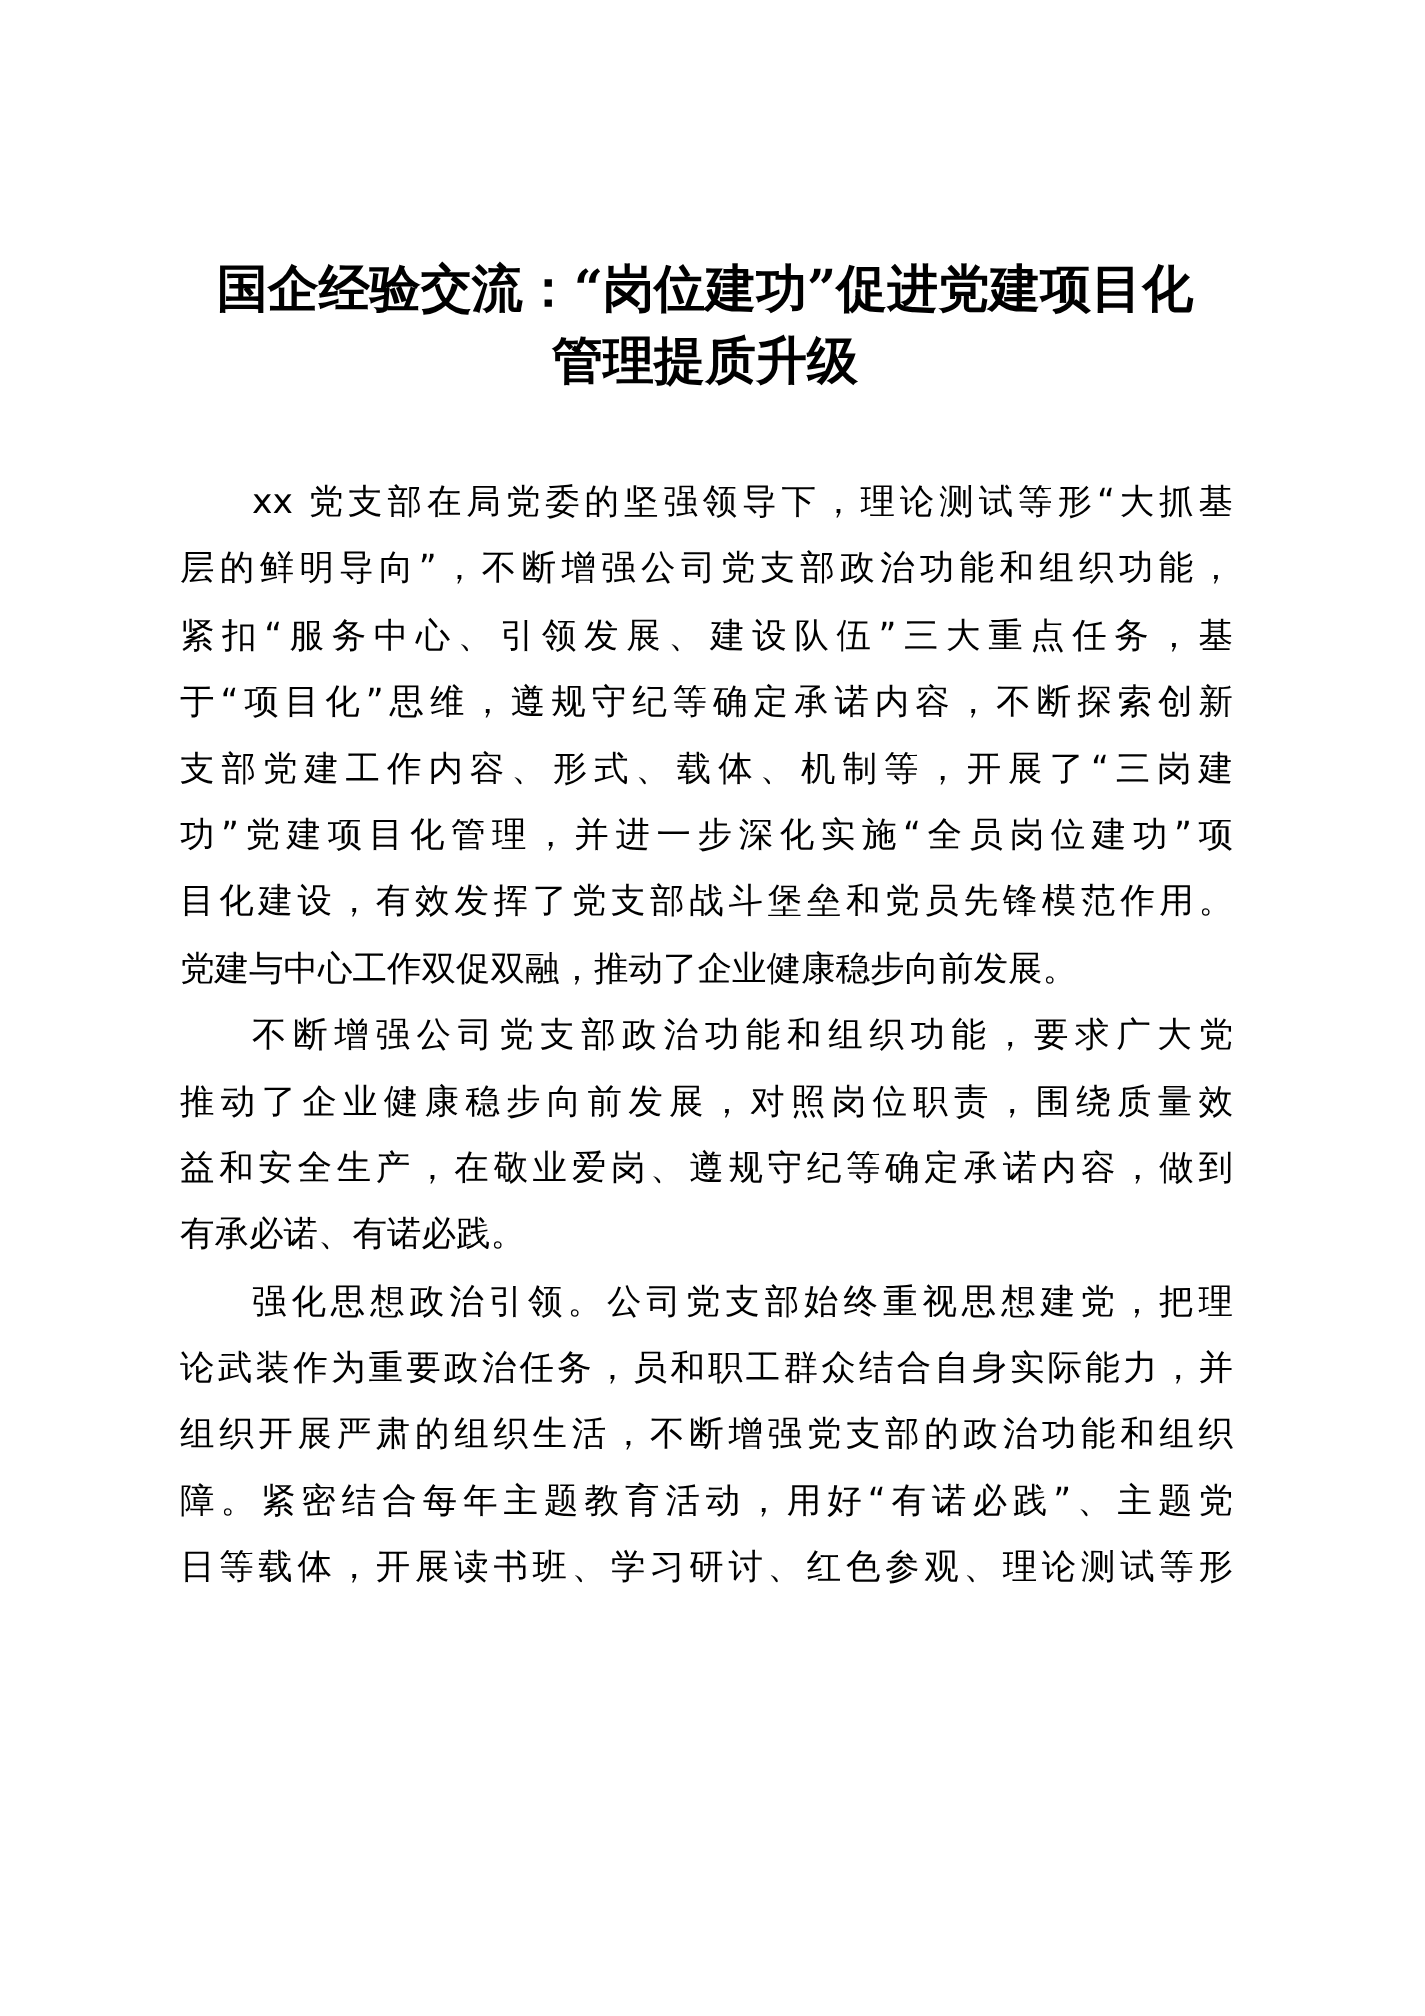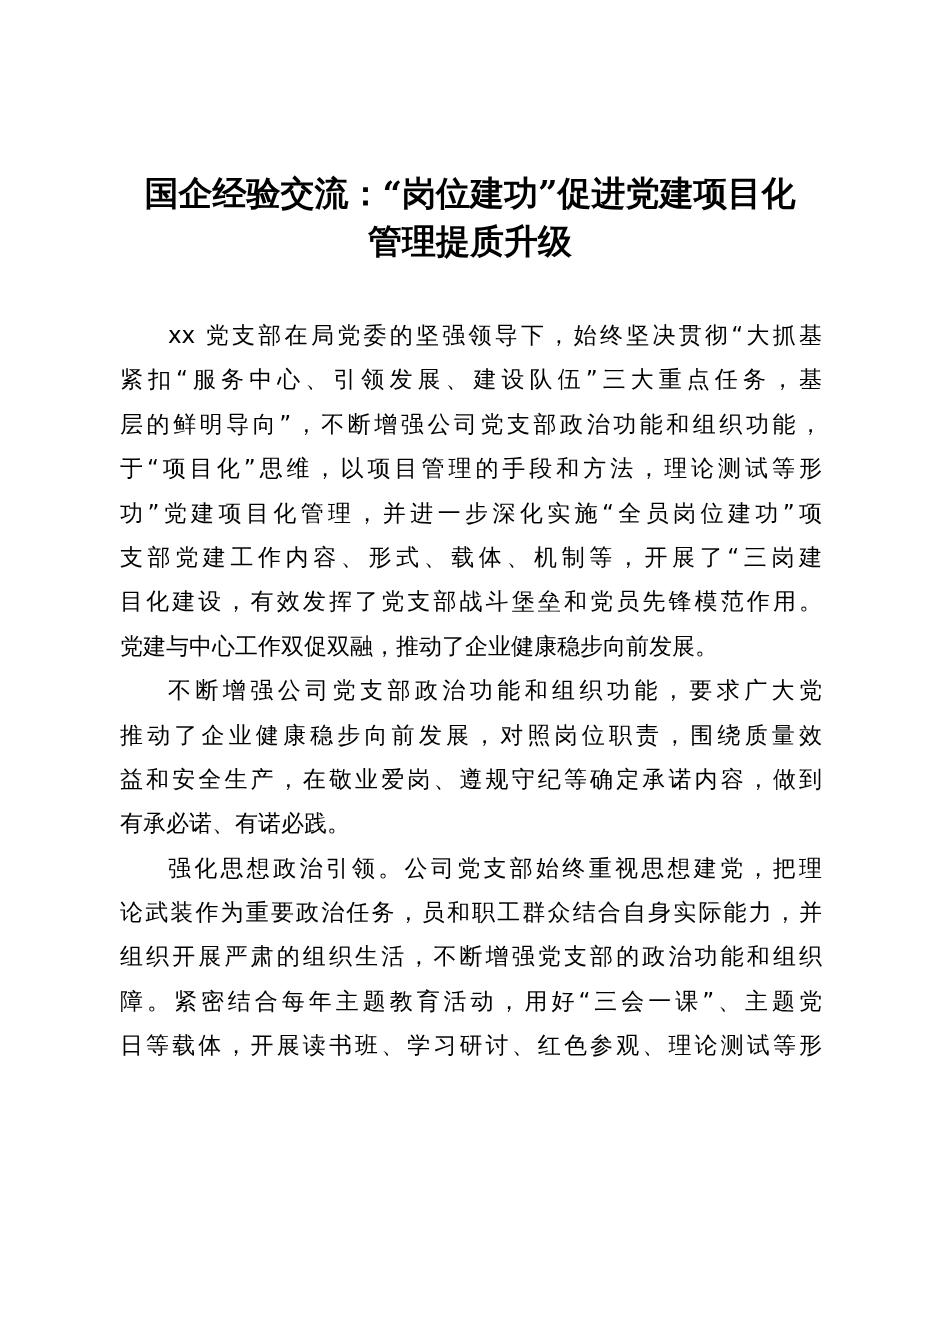--- a/index.html
+++ b/index.html
@@ -74,40 +74,40 @@
 <div class="page">
 
   <div class="title">
     <span class="line">国企经验交流：“岗位建功”促进党建项目化</span>
     <span class="line">管理提质升级</span>
   </div>
 
   <div class="body-text">
 
     <div>
-      <span class="line-row indent">xx 党支部在局党委的坚强领导下，始终坚决贯彻“大抓基</span>
+      <span class="line-row indent">xx 党支部在局党委的坚强领导下，理论测试等形“大抓基</span>
+      <span class="line-row">层的鲜明导向”，不断增强公司党支部政治功能和组织功能，</span>
       <span class="line-row">紧扣“服务中心、引领发展、建设队伍”三大重点任务，基</span>
-      <span class="line-row">层的鲜明导向”，不断增强公司党支部政治功能和组织功能，</span>
-      <span class="line-row">于“项目化”思维，以项目管理的手段和方法，理论测试等形</span>
+      <span class="line-row">于“项目化”思维，遵规守纪等确定承诺内容，不断探索创新</span>
+      <span class="line-row">支部党建工作内容、形式、载体、机制等，开展了“三岗建</span>
       <span class="line-row">功”党建项目化管理，并进一步深化实施“全员岗位建功”项</span>
-      <span class="line-row">支部党建工作内容、形式、载体、机制等，开展了“三岗建</span>
       <span class="line-row">目化建设，有效发挥了党支部战斗堡垒和党员先锋模范作用。</span>
       <span class="line-row last">党建与中心工作双促双融，推动了企业健康稳步向前发展。</span>
     </div>
 
 
     <div>
       <span class="line-row indent">不断增强公司党支部政治功能和组织功能，要求广大党</span>
       <span class="line-row">推动了企业健康稳步向前发展，对照岗位职责，围绕质量效</span>
       <span class="line-row">益和安全生产，在敬业爱岗、遵规守纪等确定承诺内容，做到</span>
       <span class="line-row last">有承必诺、有诺必践。</span>
     </div>
 
     <div>
       <span class="line-row indent">强化思想政治引领。公司党支部始终重视思想建党，把理</span>
       <span class="line-row">论武装作为重要政治任务，员和职工群众结合自身实际能力，并</span>
       <span class="line-row">组织开展严肃的组织生活，不断增强党支部的政治功能和组织</span>
-      <span class="line-row">障。紧密结合每年主题教育活动，用好“三会一课”、主题党</span>
+      <span class="line-row">障。紧密结合每年主题教育活动，用好“有诺必践”、主题党</span>
       <span class="line-row">日等载体，开展读书班、学习研讨、红色参观、理论测试等形</span>
     </div>
 
   </div>
 </div>
 
 </body></html>

